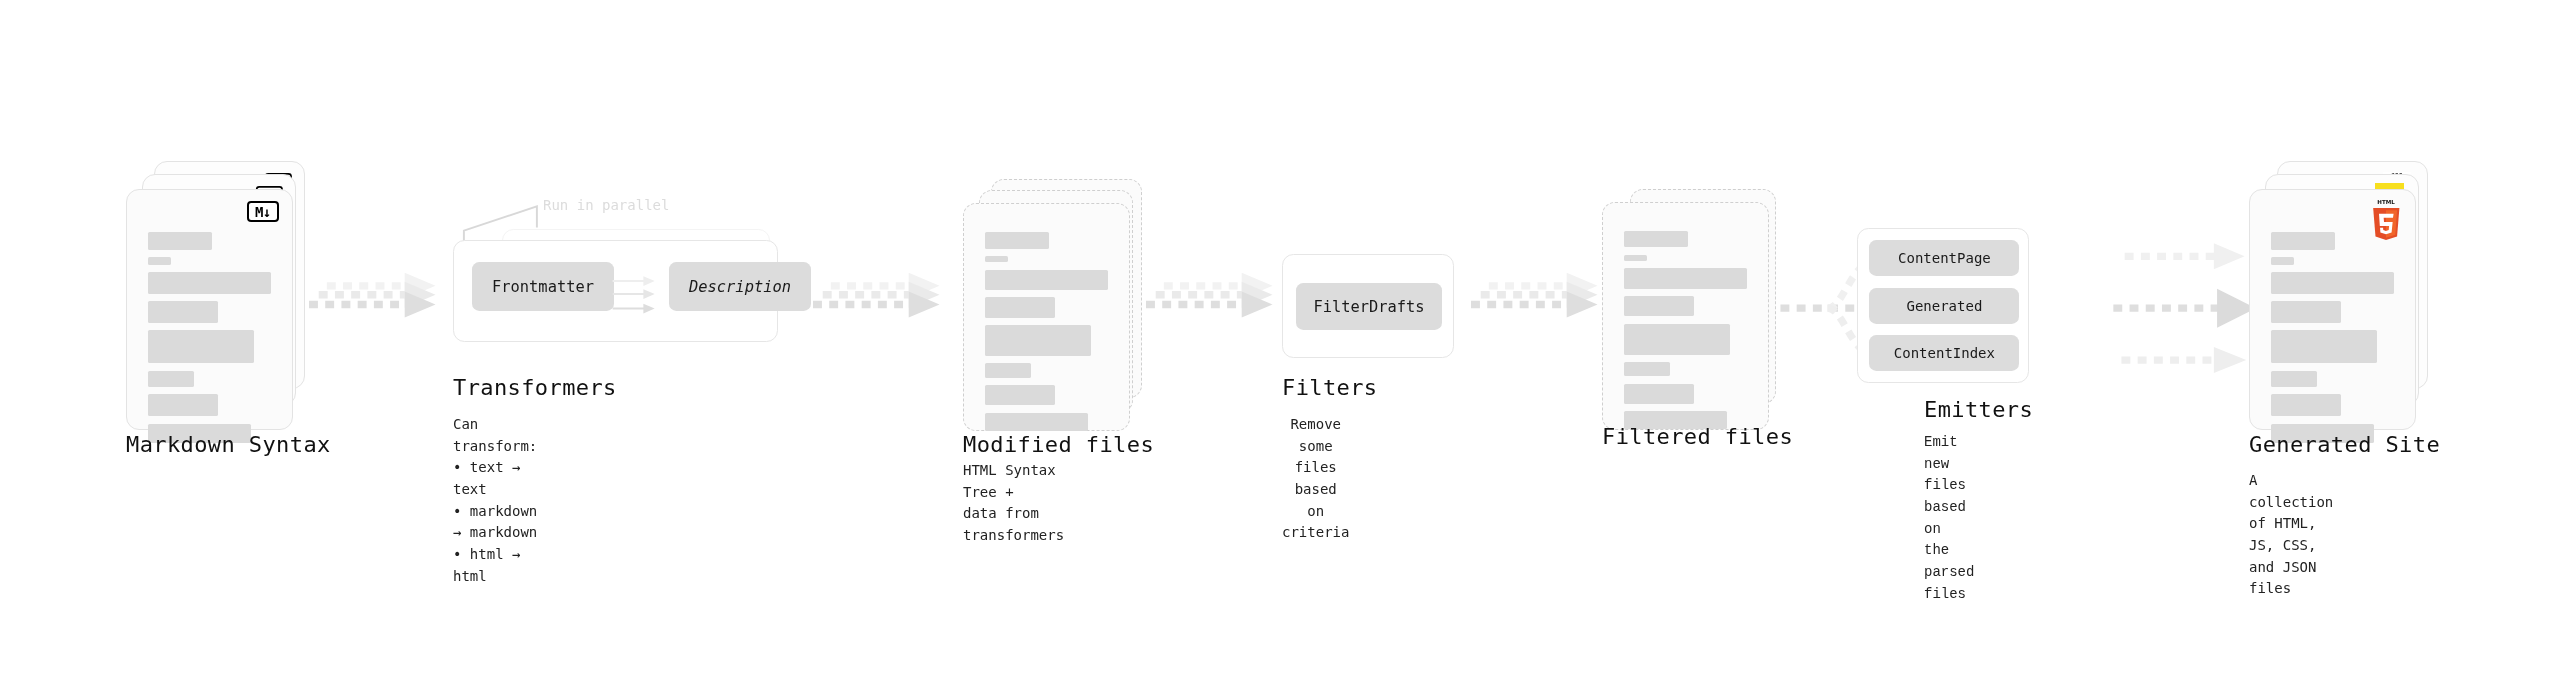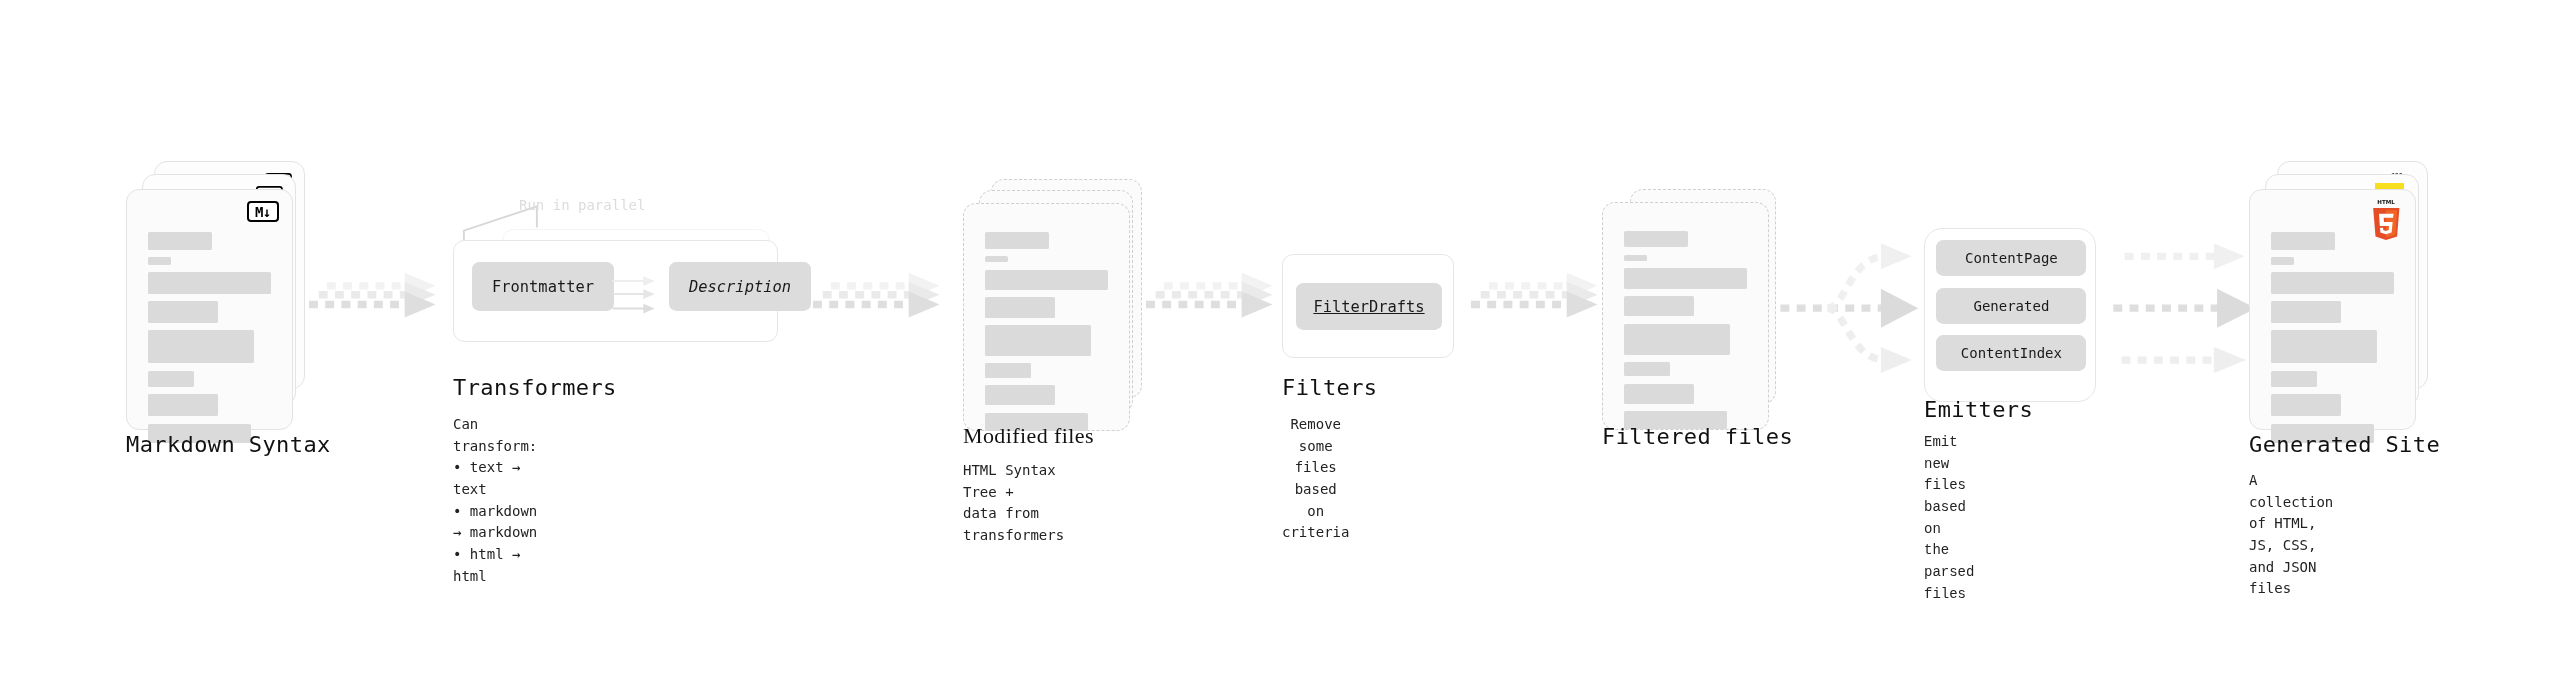--- a/index.html
+++ b/index.html
@@ -197,21 +197,21 @@
     <polygon points="118,6 156,22 118,38" fill="#f2f2f2"></polygon>
     <polygon points="118,17 156,33 118,49" fill="#eaeaea"></polygon>
     <polygon points="118,29 156,45 118,61" fill="#dedede"></polygon>
   </svg>
 
   <div class="node">
 
     <svg style="left:462px; top:195px;" width="179" height="73" viewBox="0 0 220 90">
       <path d="M2 88 L2 44 L92 14 L92 40" stroke="#d8d8d8" stroke-width="2.4" fill="none" stroke-linejoin="miter"></path>
     </svg>
-    <div class="parallel-label" style="left:519px; top:197px;">Run in parallel</div>
+    <div class="parallel-label" style="left:543px; top:197px;">Run in parallel</div>
 
     <div class="groupbox l3" style="left:502px; top:229px; width:268px; height:89px;">
       <div class="chip g3" style="left:23px; top:14.6px; width:107px; height:50px;"></div>
       <div class="chip g3" style="left:153px; top:14.6px; width:107px; height:50px;"></div>
     </div>
     <div class="groupbox l2" style="left:481px; top:242px; width:276px; height:93px;">
       <div class="chip g2" style="left:21px; top:14.6px; width:114px; height:52px;"></div>
       <div class="chip g2" style="left:156px; top:14.6px; width:114px; height:52px;"></div>
     </div>
     <div class="groupbox" style="left:453px; top:240px; width:325px; height:102px;">
@@ -258,39 +258,39 @@
           <div class="docline" style="width:19%; height:6.5px;"></div>
           <div class="docline" style="width:100%; height:20.3px;"></div>
           <div class="docline" style="width:57%; height:20.3px;"></div>
           <div class="docline" style="width:86%; height:31px;"></div>
           <div class="docline" style="width:37%; height:14.6px;"></div>
           <div class="docline" style="width:57%; height:20.3px;"></div>
           <div class="docline" style="width:84%; height:18px;"></div>
         </div>
       </div>
     </div>
-    <div class="title" style="left:963px; top:423px;font-family:Liberation Serif, serif;">Modified files</div>
+    <div class="title" style="left:963px; top:432px;">Modified files</div>
     <div class="subtitle" style="left:963px; top:460px;">HTML Syntax Tree +
 data from transformers</div>
   </div>
 
   <svg class="arrow-svg" style="left:1146px; top:268px;" width="146" height="73" viewBox="0 0 180 90">
     <g stroke-dasharray="11 9" stroke-width="9" fill="none">
       <line x1="22" y1="22" x2="120" y2="22" stroke="#f2f2f2"></line>
       <line x1="12" y1="33" x2="120" y2="33" stroke="#eaeaea"></line>
       <line x1="0" y1="45" x2="120" y2="45" stroke="#dedede"></line>
     </g>
     <polygon points="118,6 156,22 118,38" fill="#f2f2f2"></polygon>
     <polygon points="118,17 156,33 118,49" fill="#eaeaea"></polygon>
     <polygon points="118,29 156,45 118,61" fill="#dedede"></polygon>
   </svg>
 
   <div class="node">
     <div class="groupbox" style="left:1282px; top:254px; width:172px; height:104px;">
-      <div class="chip" style="left:13px; top:28px; width:146px; height:47px;text-decoration:underline;">FilterDrafts</div>
+      <div class="chip" style="left:13px; top:28px; width:146px; height:47px;">FilterDrafts</div>
     </div>
     <div class="title" style="left:1282px; top:375px;">Filters</div>
     <div class="subtitle" style="left:1282px; top:414px;text-align:center;">Remove some files based
 on criteria</div>
   </div>
 
   <svg class="arrow-svg" style="left:1471px; top:268px;" width="146" height="73" viewBox="0 0 180 90">
     <g stroke-dasharray="11 9" stroke-width="9" fill="none">
       <line x1="22" y1="22" x2="120" y2="22" stroke="#f2f2f2"></line>
       <line x1="12" y1="33" x2="120" y2="33" stroke="#eaeaea"></line>
@@ -326,21 +326,21 @@
       <path d="M60 94 L132 94" stroke="#dedede"></path>
       <path d="M58 94 C 80 94, 86 30, 130 30" stroke="#f0f0f0"></path>
       <path d="M58 94 C 80 94, 86 158, 130 158" stroke="#eeeeee"></path>
     </g>
     <polygon points="124,14 162,30 124,46" fill="#f0f0f0"></polygon>
     <polygon points="124,70 170,94 124,118" fill="#dbdbdb"></polygon>
     <polygon points="124,142 162,158 124,174" fill="#eeeeee"></polygon>
   </svg>
 
   <div class="node">
-    <div class="groupbox" style="left:1924px; top:228px; width:172px; height:174px;border-radius:18px;">
+    <div class="groupbox" style="left:1857px; top:228px; width:172px; height:155px;">
       <div class="chip" style="left:11.4px; top:11.4px; width:150px; height:36px; font-size:14px;">ContentPage</div>
       <div class="chip" style="left:11.4px; top:59px; width:150px; height:36px; font-size:14px;">Generated</div>
       <div class="chip" style="left:11.4px; top:106px; width:150px; height:36px; font-size:14px;">ContentIndex</div>
     </div>
     <div class="title" style="left:1924px; top:397px;">Emitters</div>
     <div class="subtitle" style="left:1924px; top:432px;font-family:Liberation Mono, monospace;">Emit new files based on
 the parsed files</div>
   </div>
 
   <svg class="arrow-svg" style="left:2113px; top:232px;" width="179" height="154" viewBox="0 0 220 190">

